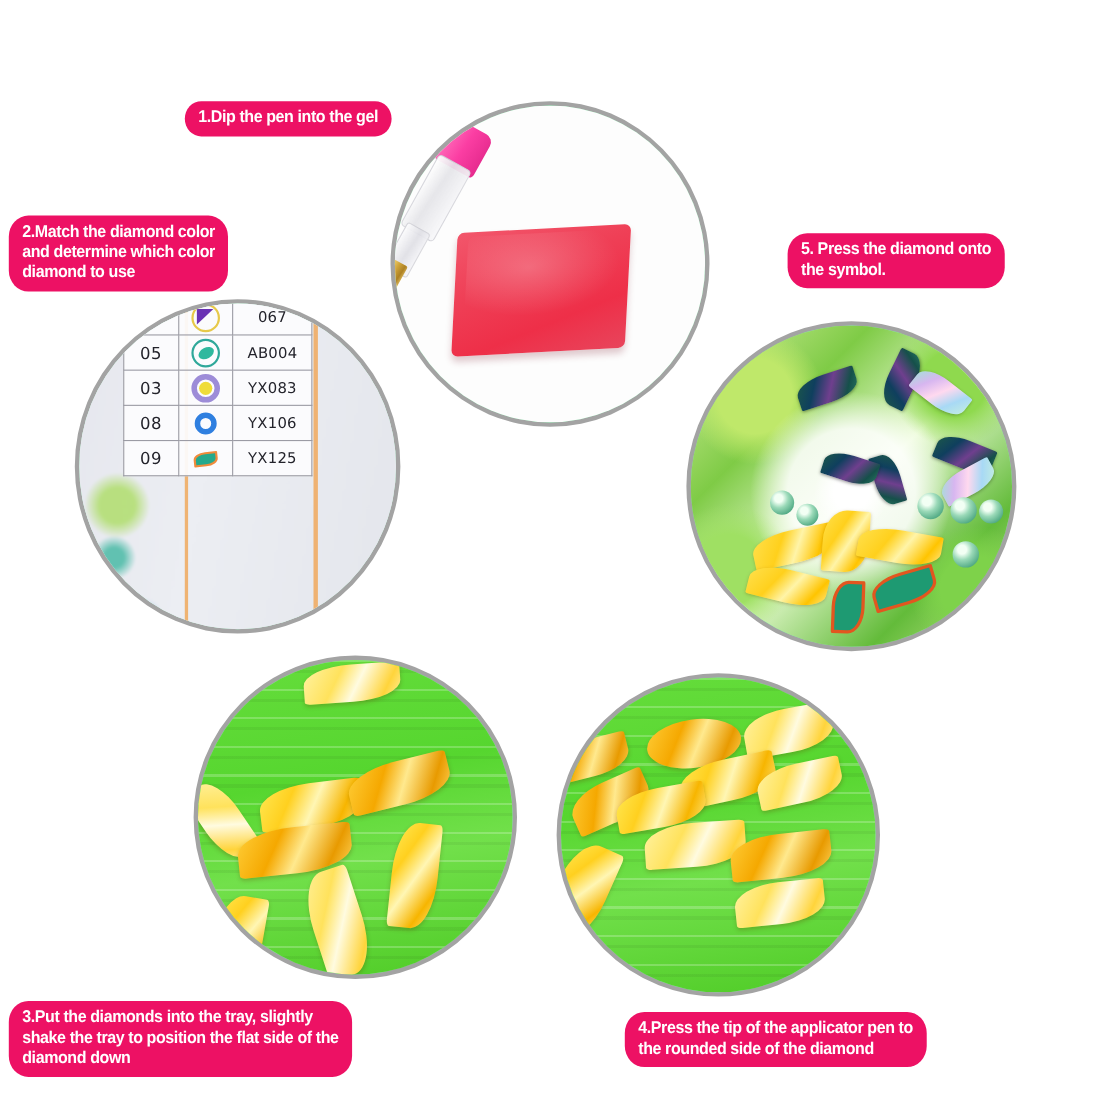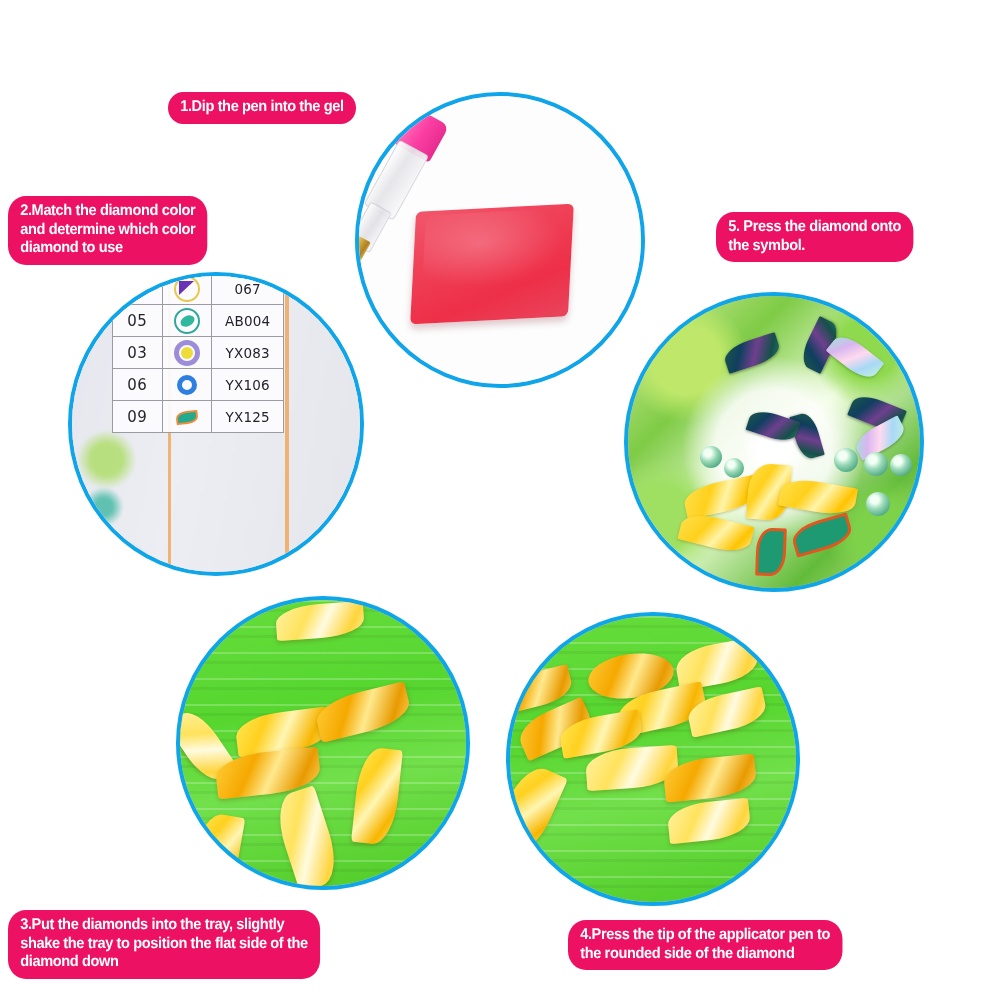--- a/index.html
+++ b/index.html
@@ -80,24 +80,24 @@
 
   #label-1 { left: 168px; top:  92px; }
   #label-2 { left:   8px; top: 196px; border-radius: 19px; }
   #label-5 { left: 716px; top: 212px; border-radius: 19px; }
   #label-3 { left:   8px; top: 910px; border-radius: 19px; }
   #label-4 { left: 568px; top: 920px; border-radius: 19px; }
 
   
   .photo {
     position: absolute;
-    border: 4px solid #0ea5e9;
+    border: 4px solid #a3a3a3;
     border-radius: 50%;
     overflow: hidden;
-    background: #c4b5fd;
+    background: #86efac;
   }
   .photo .inner {
     position: absolute;
     inset: 0;
   }
 
   
   #circle-gel { left: 355px; top: 92px; width: 282px; height: 288px; }
   #circle-gel .inner { background: #fdfdfd; }
   .gel-pad {
@@ -362,21 +362,21 @@
             <td class="c-no">05</td>
             <td class="c-sym"><span class="sym"><span class="ring" style="border-color:#2fa89a"></span><span class="ell"></span></span></td>
             <td class="c-code">AB004</td>
           </tr>
           <tr>
             <td class="c-no">03</td>
             <td class="c-sym"><span class="sym"><span class="ring" style="border:5px solid #9d8cd8;border-radius:50%"></span><span class="dot"></span></span></td>
             <td class="c-code">YX083</td>
           </tr>
           <tr>
-            <td class="c-no">06</td>
+            <td class="c-no">08</td>
             <td class="c-sym"><span class="sym"><span class="donut"></span></span></td>
             <td class="c-code">YX106</td>
           </tr>
           <tr>
             <td class="c-no">09</td>
             <td class="c-sym"><span class="sym"><span class="leaf"></span></span></td>
             <td class="c-code">YX125</td>
           </tr>
         </tbody>
       </table>

